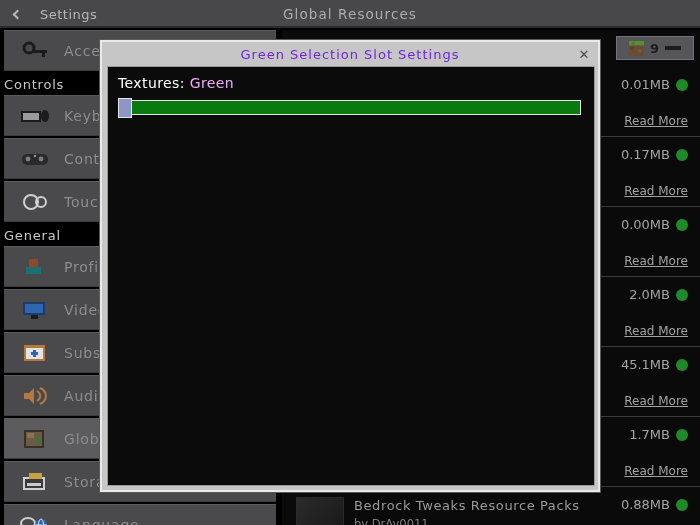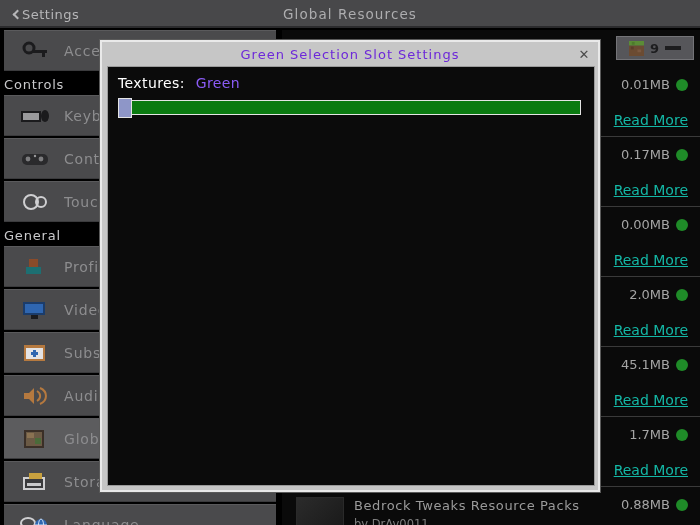--- a/index.html
+++ b/index.html
@@ -12,21 +12,21 @@
   #app { position: relative; width: 700px; height: 525px; background: #000; }
 
   
   .topbar {
     position: absolute; left: 0; top: 0; width: 700px; height: 28px;
     background: #48484a;
     border-bottom: 2px solid #2b2b2d;
   }
   .back-btn {
     position: absolute; left: 8px; top: 0; height: 28px;
-    display: flex; align-items: center; gap: 0;
+    display: flex; align-items: center; gap: 18px;
     padding: 0 6px; color: #b6b6b8;
     font-size: 13px; letter-spacing: .5px;
   }
   .chev {
     display: inline-block; width: 7px; height: 7px;
     border-left: 2px solid #b6b6b8; border-bottom: 2px solid #b6b6b8;
     transform: rotate(45deg); margin-right: 1px;
   }
   .topbar-title {
     position: absolute; left: 0; top: 0; width: 700px; height: 28px;
@@ -96,21 +96,21 @@
     position: absolute; right: 30px; top: 10px;
     color: #a5a5a5; font-size: 13px;
   }
   .pack-dot {
     position: absolute; right: 12px; top: 12px;
     width: 12px; height: 12px; border-radius: 50%;
     background: #1f8b28;
   }
   .pack-more {
     position: absolute; right: 12px; bottom: 8px;
-    color: #14b8a6; font-size: 14px;
+    color: #a3a3a3; font-size: 12px;
     text-decoration: underline;
   }
 
   
   .modal {
     position: absolute; left: 100px; top: 40px;
     width: 500px; height: 452px;
     background: #c6c6c6;
     border: 2px solid #e9e9e9;
     box-shadow: 0 0 0 1px #5a5a5a;
@@ -133,21 +133,21 @@
     width: 488px; height: 420px;
     background: #0b0b0b;
     border: 1px solid #9b9b9b;
     padding: 8px 10px;
   }
   .tex-line {
     font-size: 14px; letter-spacing: .4px;
     font-family: "DejaVu Sans", sans-serif;
   }
   .tex-label { color: #ffffff; }
-  .tex-value { color: #8b5cf6; margin-left: 6px; }
+  .tex-value { color: #f0abfc; }
 
   .slider-wrap {
     position: relative; margin-top: 7px;
     width: 463px; height: 20px;
   }
   .slider-track {
     position: absolute; left: 6px; top: 2px;
     width: 457px; height: 15px;
     background: #0b0b0b;
     border: 1px solid #e4e4e4;

